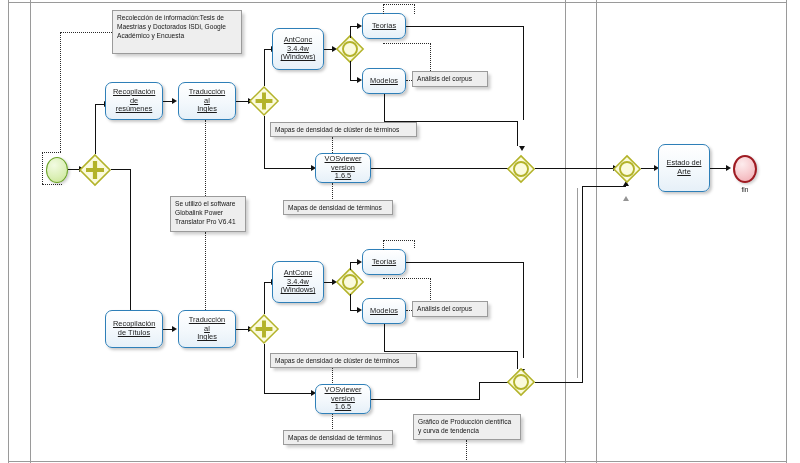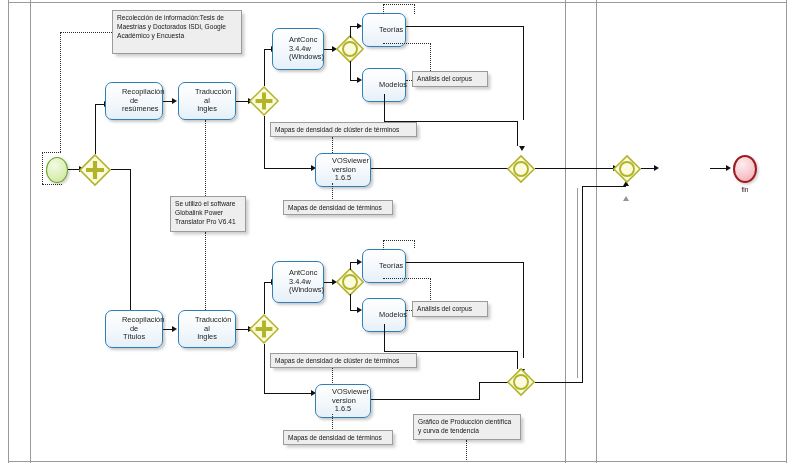--- a/index.html
+++ b/index.html
@@ -11,21 +11,21 @@
   
   .lane-line{position:absolute;background:#9a9a9a;}
 
   
   .task{
     position:absolute;box-sizing:border-box;
     border:1.6px solid #2e7fb8;border-radius:7px;
     background:linear-gradient(180deg,#ffffff 0%,#f3f8fc 55%,#e6f0f8 100%);
     box-shadow:2px 2px 3px rgba(0,0,0,.22);
     display:flex;align-items:center;justify-content:center;text-align:center;
-    color:#1a1a1a;font-size:7.4px;line-height:1.18;padding:16px;
+    color:#1a1a1a;font-size:7.4px;line-height:1.18;padding:7px;text-decoration:underline;
   }
   .task span{display:block;width:100%;white-space:pre-line;}
 
   
   .note{
     position:absolute;box-sizing:border-box;
     border:1px solid #9b9b9b;background:#eeeeee;
     box-shadow:2.5px 2.5px 3px rgba(0,0,0,.20);
     color:#161616;font-size:6.6px;line-height:1.34;
     padding:3px 4px;white-space:pre-line;
@@ -340,20 +340,24 @@
   <div class="gw" style="left:613px;top:155px;">
     <svg width="28" height="28" viewBox="0 0 32 32">
       <polygon points="16,1 31,16 16,31 1,16" fill="#fbfbdd" stroke="#b3b32a" stroke-width="1.8"></polygon>
       <circle cx="16" cy="16" r="8" fill="none" stroke="#b3b32a" stroke-width="2.2"></circle>
     </svg>
   </div>
 
   <div class="flow h" style="left:641px;top:168px;width:15px;"></div>
   <div class="arrow right" style="left:654px;top:164.6px;"></div>
 
+  <div class="task" style="left:658px;top:144px;width:52px;height:48px;">
+    <span>Estado del
+Arte</span>
+  </div>
 
   <div class="flow h" style="left:710px;top:168px;width:19px;"></div>
   <div class="arrow right" style="left:726px;top:164.6px;"></div>
 
   <div class="event end" style="left:733px;top:155px;width:24px;height:28px;"></div>
   <div class="event-label" style="left:729px;top:186px;width:32px;">fin</div>
 
 </div>
 
 </body></html>

